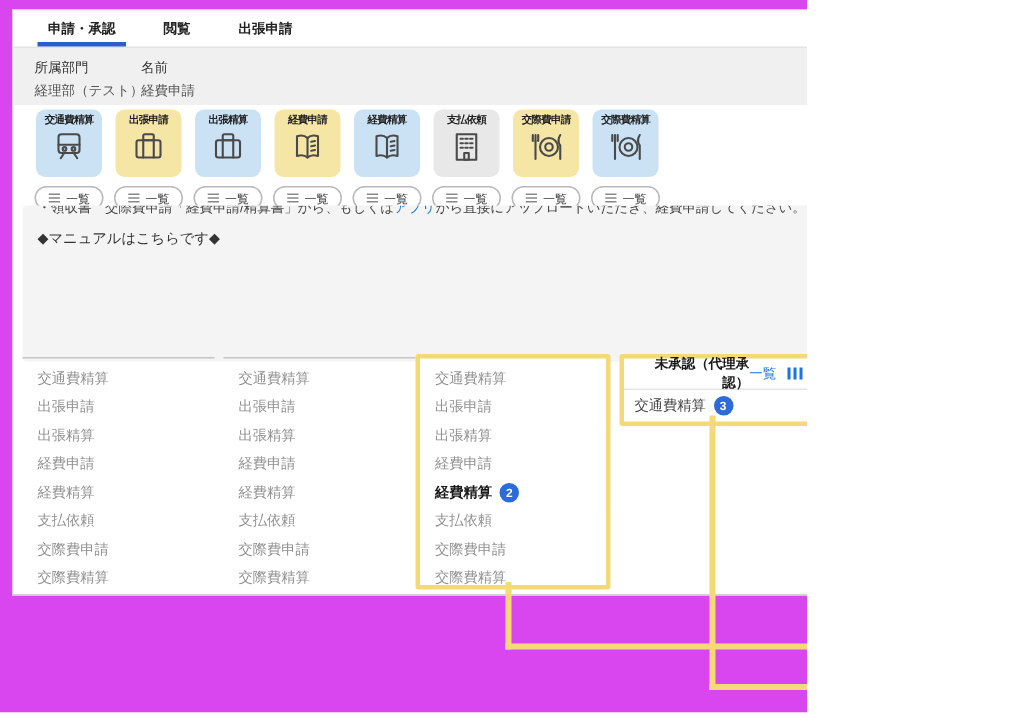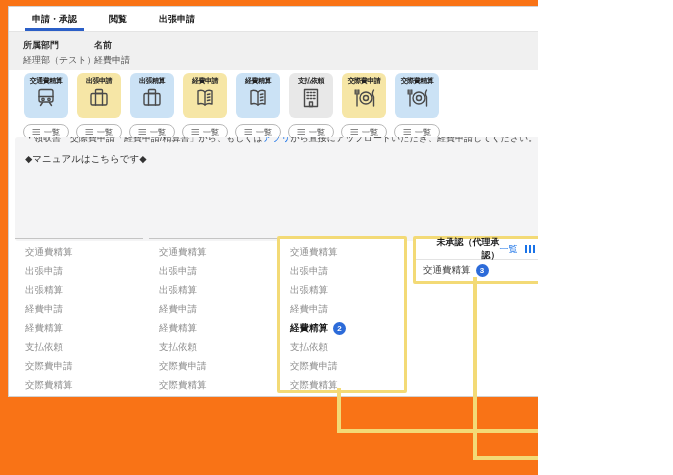--- a/index.html
+++ b/index.html
@@ -1,36 +1,36 @@
 <!DOCTYPE html>
 <html><head>
 <meta charset="utf-8">
 <style>
   * { margin:0; padding:0; box-sizing:border-box; }
   html,body { background:#fff; }
   body { font-family:"Liberation Sans","DejaVu Sans",sans-serif; }
-  .stage { position:relative; width:538px; height:475px; background:#f97316; overflow:hidden; }
+  .stage { position:relative; width:538px; height:475px; background:#d946ef; overflow:hidden; }
 
   
   .window { position:absolute; left:8px; top:6px; width:657px; height:391px;
             background:#fff; border:1px solid #d2d2d2; }
 
   
   .tabbar { position:absolute; left:0; top:0; width:100%; height:25px;
             border-bottom:1px solid #e4e4e4; display:flex; align-items:stretch;
             padding-left:14px; background:#fff; }
   .tab { position:relative; display:flex; align-items:center; padding:0 9px;
          font-size:9px; font-weight:bold; color:#222; cursor:pointer; margin-right:14px; }
   .tab.active::after { content:""; position:absolute; left:2px; right:2px; bottom:0;
                        height:3px; background:#2b5fc7; }
 
   
   .profile { position:absolute; left:0; top:25px; width:100%; height:38px;
              background:#f0f0f0; font-size:9px; }
-  .profile .lbl { position:absolute; top:7px; font-weight:bold; color:#333; }
+  .profile .lbl { position:absolute; top:7px; font-weight:normal; color:#333; }
   .profile .val { position:absolute; top:22px; color:#555; }
   .p-dept-l { left:14px; } .p-name-l { left:85px; }
   .p-dept-v { left:14px; } .p-name-v { left:85px; }
 
   
   .cards { position:absolute; left:14px; top:66px; display:flex; gap:7px; }
   .cardcol { width:46px; display:flex; flex-direction:column; align-items:center; }
   .card { width:44px; height:45px; border-radius:6px; display:flex; flex-direction:column;
           align-items:center; padding-top:3px; cursor:pointer; }
   .c-blue { background:#cbe2f5; } .c-yellow { background:#f6e6a6; } .c-gray { background:#e8e8e8; }

